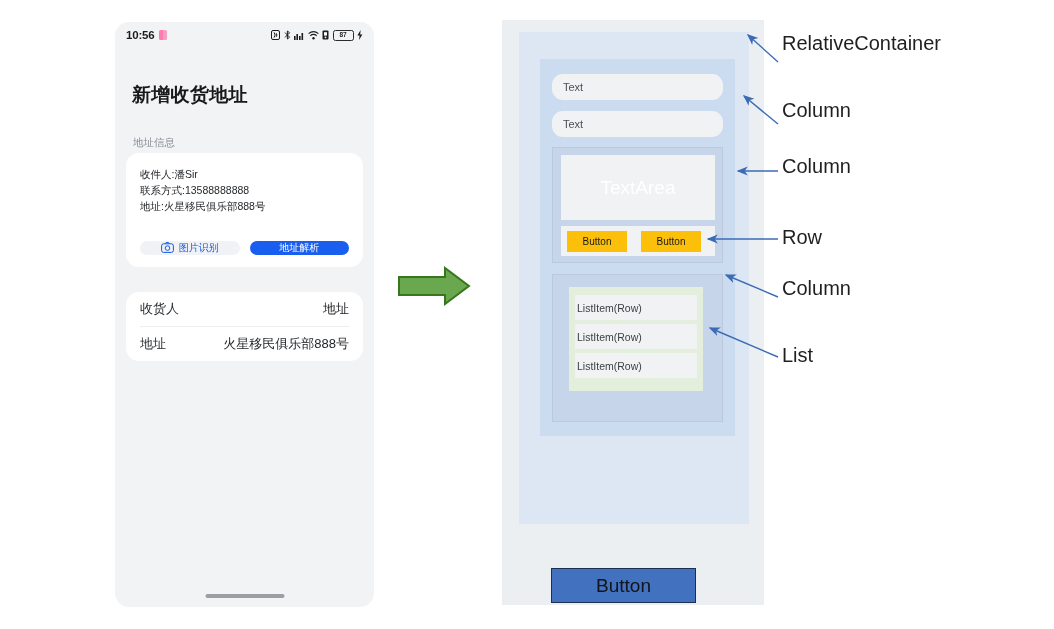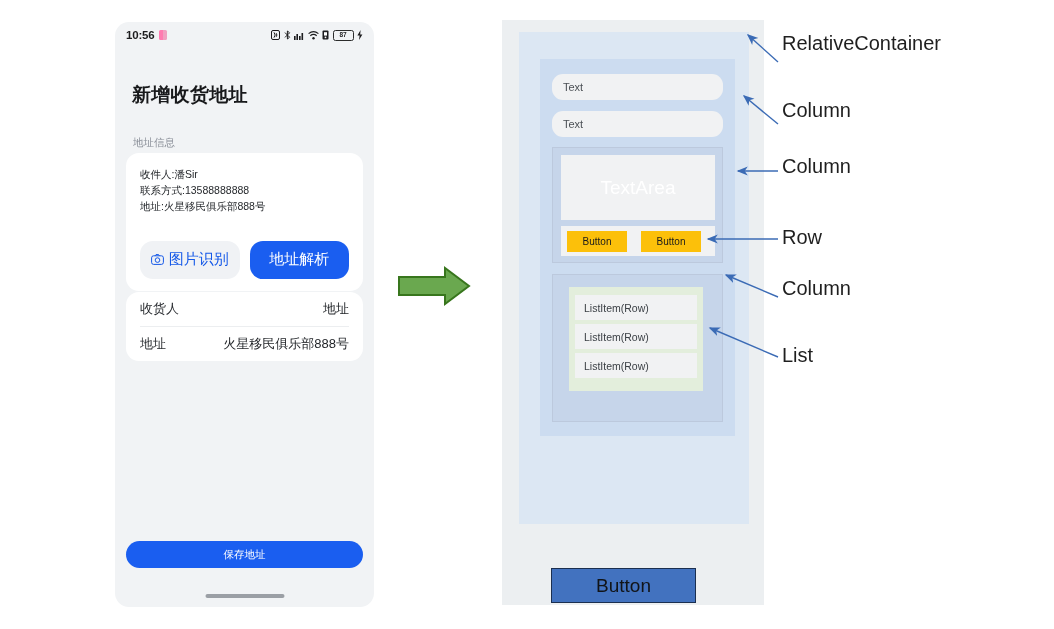--- a/index.html
+++ b/index.html
@@ -110,27 +110,27 @@
     line-height: 1.52;
     white-space: pre-line;
   }
   #card-btn-row {
     display: flex;
     gap: 10px;
     margin-top: 26px;
   }
   .card-btn {
     flex: 1;
-    height: 38px;
+    height: 14px;
     border-radius: 13px;
     display: flex;
     align-items: center;
     justify-content: center;
     gap: 5px;
-    font-size: 15px;
+    font-size: 10px;
     cursor: pointer;
   }
   #btn-ocr {
     background: #f0f2f5;
     color: #1458e8;
   }
   #btn-parse {
     background: #1a5ef0;
     color: #ffffff;
   }
@@ -307,21 +307,21 @@
     background: #e3eedc;
     padding: 8px 6px;
     box-sizing: border-box;
   }
   .list-item {
     width: 100%;
     height: 25px;
     background: #f1f2f3;
     display: flex;
     align-items: center;
-    padding-left: 9px;
+    padding-left: 2px;
     box-sizing: border-box;
     font-size: 10.5px;
     color: #3a3f44;
     margin-bottom: 4px;
     cursor: pointer;
   }
   .list-item:last-child { margin-bottom: 0; }
 
   
   #bottom-button {
@@ -433,23 +433,20 @@
     <div class="info-row">
       <span class="info-key">收货人</span>
       <span class="info-val">地址</span>
     </div>
     <div class="info-row">
       <span class="info-key">地址</span>
       <span class="info-val">火星移民俱乐部888号</span>
     </div>
   </div>
 
-  <div id="save-btn">
-    <span>保存地址</span>
-  </div>
 
   <div id="home-indicator"></div>
 </div>
 
 <svg id="green-arrow" viewBox="0 0 75 42">
   <path d="M2 12 L48 12 L48 3 L72 21 L48 39 L48 30 L2 30 Z" fill="#6aa84f" stroke="#38761d" stroke-width="2" stroke-linejoin="miter"></path>
 </svg>
 
 <div id="diagram">
 

